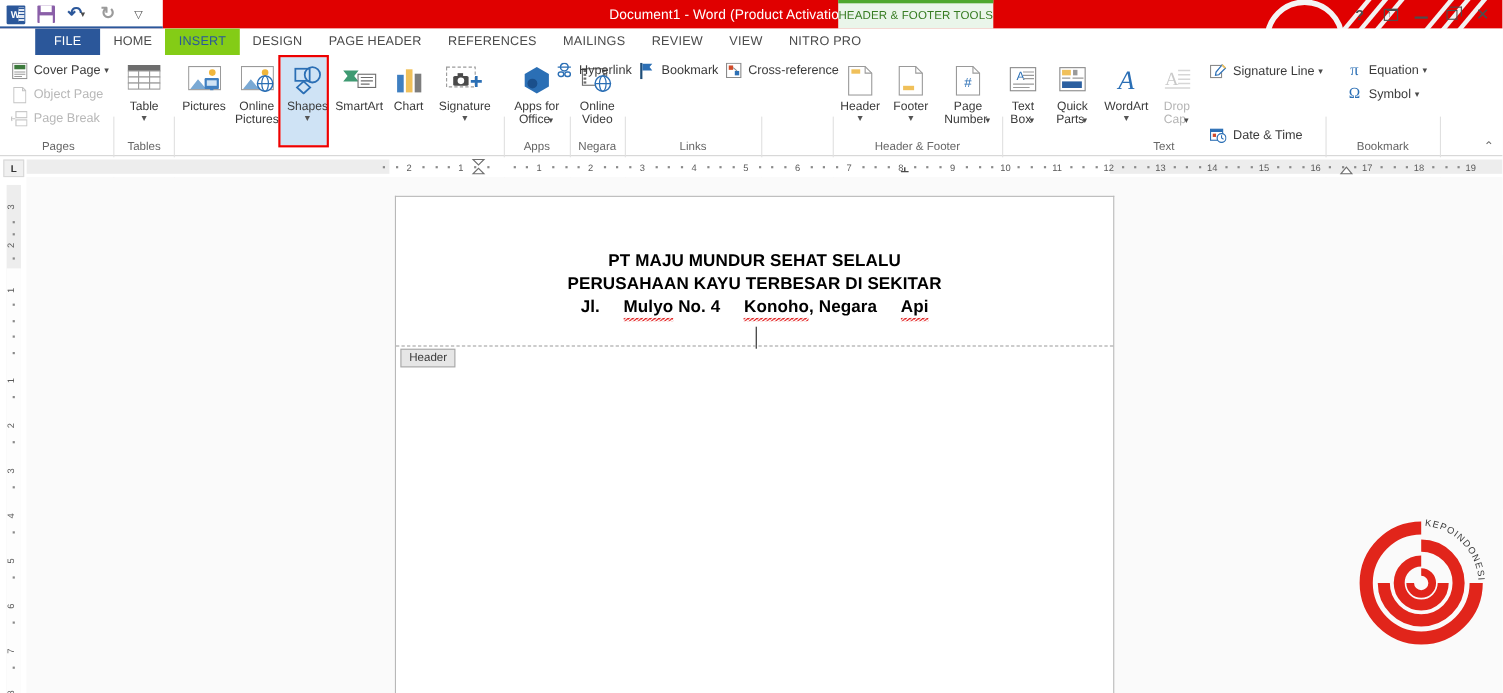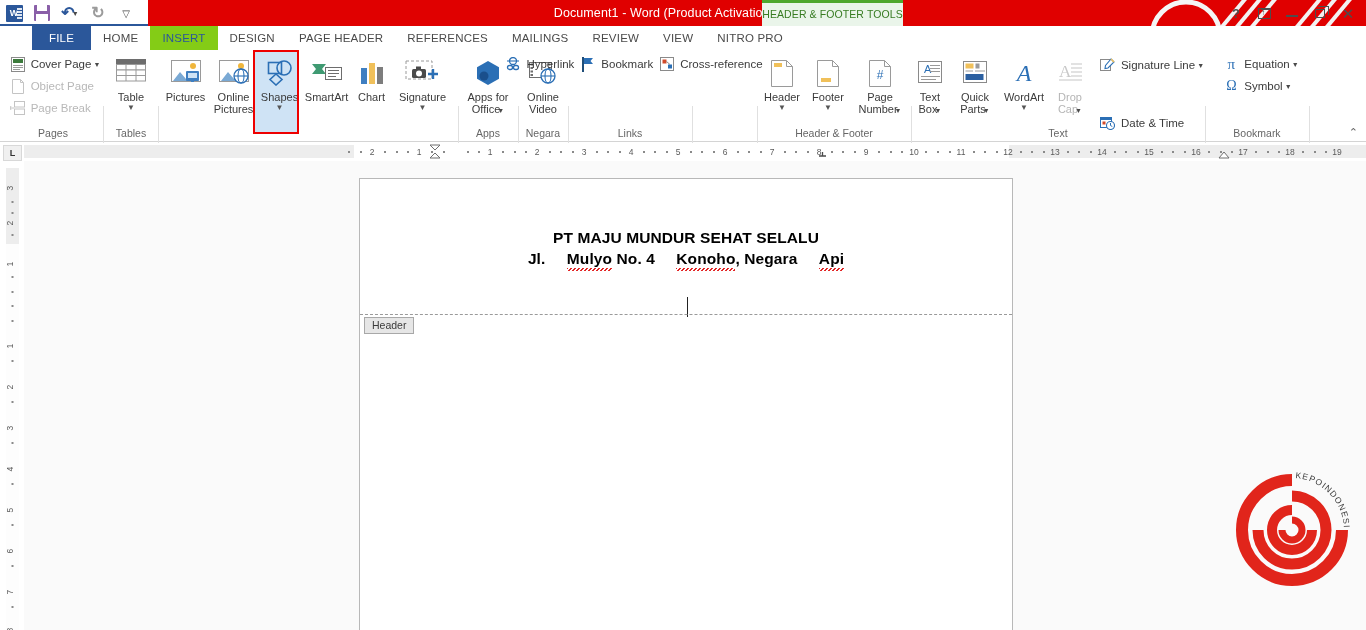--- a/index.html
+++ b/index.html
@@ -861,20 +861,21 @@
           <rect x="7.5" y="438" width="2" height="2"></rect>
       </g>
     </svg>
   </div>
 
   <div class="canvas">
     <div class="page">
 
       <div class="doc-header-block">
         <div class="doc-line">PT MAJU MUNDUR SEHAT SELALU</div>
+        <div class="doc-line">PERUSAHAAN KAYU TERBESAR DI SEKITAR</div>
         <div class="doc-line">
           <span>Jl. </span><span class="sq">Mulyo</span><span> No. 4 </span><span class="sq">Konoho</span><span>, Negara </span><span class="sq">Api</span>
         </div>
       </div>
 
       <div class="caret-blink"></div>
       <div class="hdr-divider"></div>
       <div class="hdr-tag">Header</div>
     </div>
 

